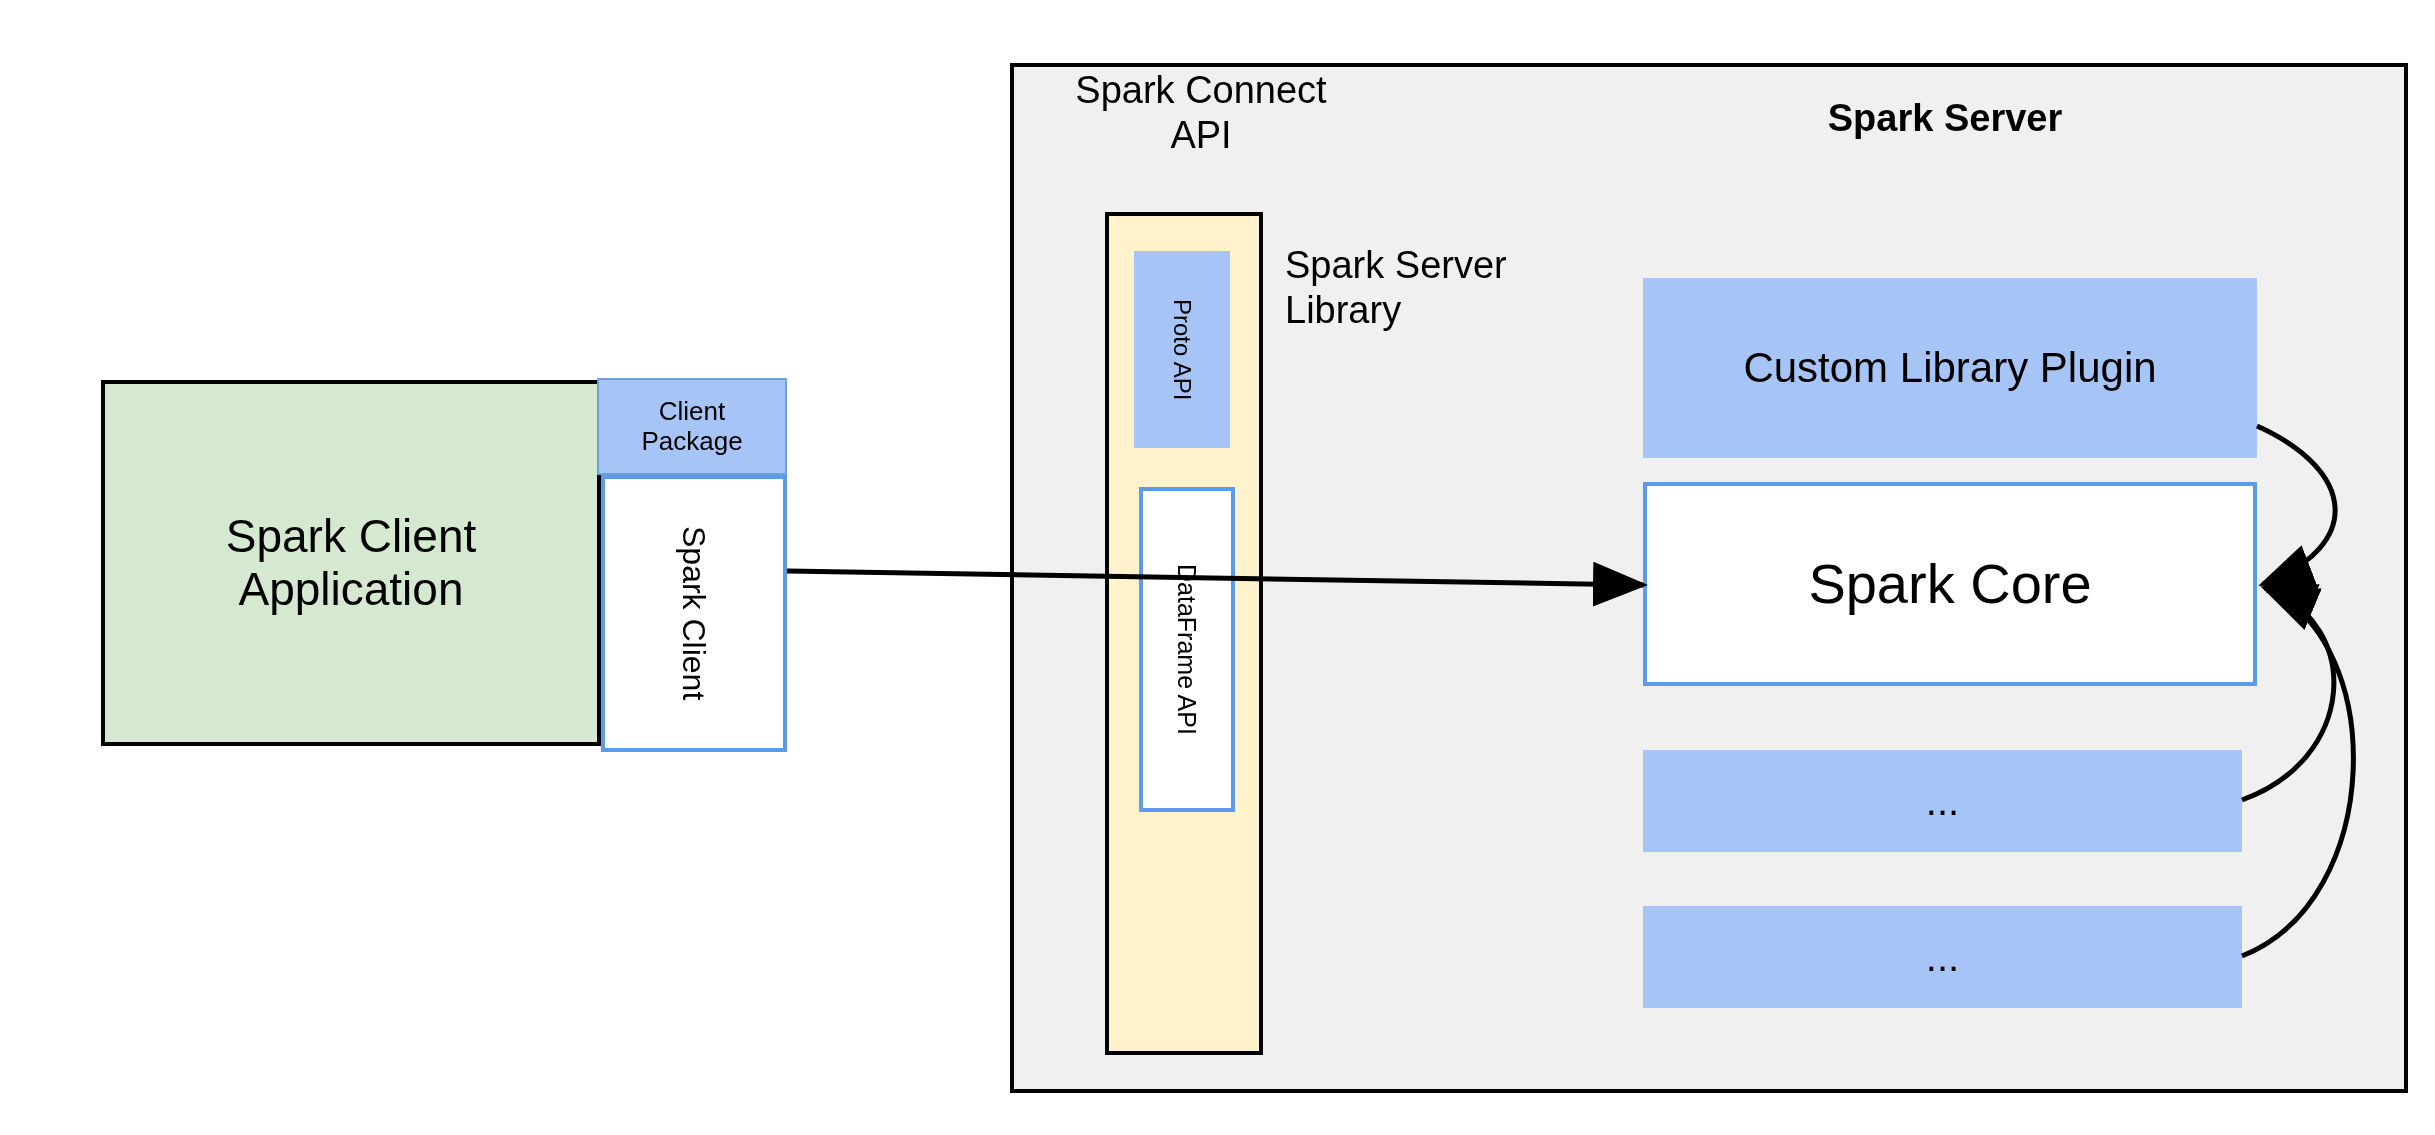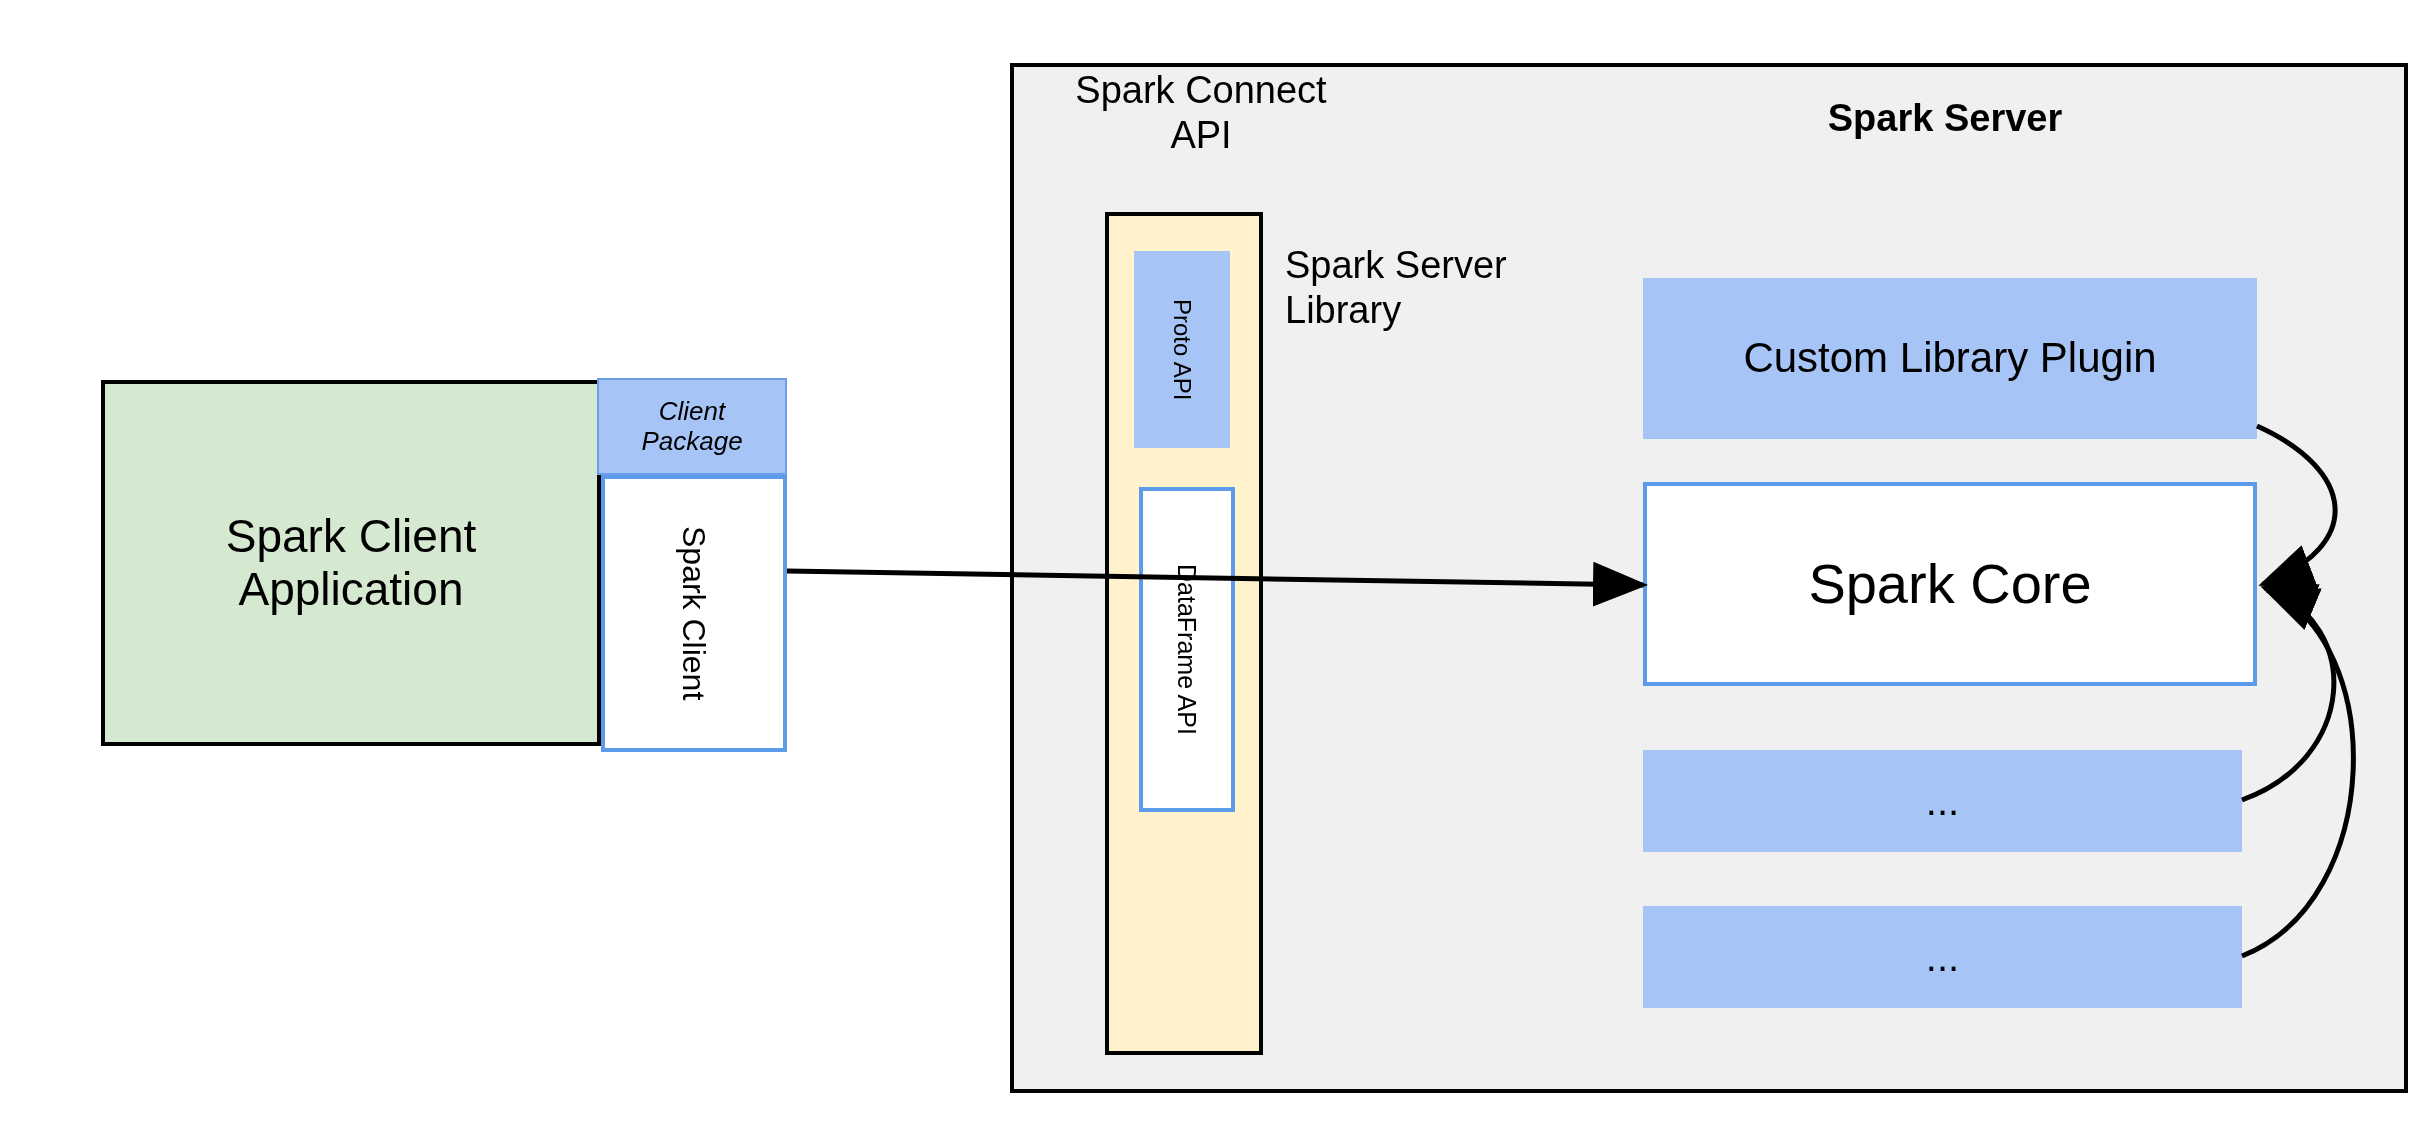--- a/index.html
+++ b/index.html
@@ -52,21 +52,20 @@
 
   #client-package-box {
     left: 562px;
     top: 378px;
     width: 190px;
     height: 97px;
     background: #a6c4f6;
     border: 2px solid #6c9ee8;
     font-size: 26px;
     z-index: 4;
-    font-style: italic;
   }
   #client-package-label { white-space: pre-line; }
 
   #spark-client-box {
     left: 566px;
     top: 475px;
     width: 186px;
     height: 277px;
     background: #ffffff;
     border: 4px solid #5b9bea;
@@ -147,21 +146,21 @@
     font-size: 38px;
     text-align: left;
     z-index: 3;
   }
 
   
   #custom-plugin-box {
     left: 1608px;
     top: 278px;
     width: 614px;
-    height: 161px;
+    height: 180px;
     background: #a6c4f6;
     font-size: 42px;
     z-index: 3;
   }
 
   #spark-core-box {
     left: 1608px;
     top: 482px;
     width: 614px;
     height: 204px;

